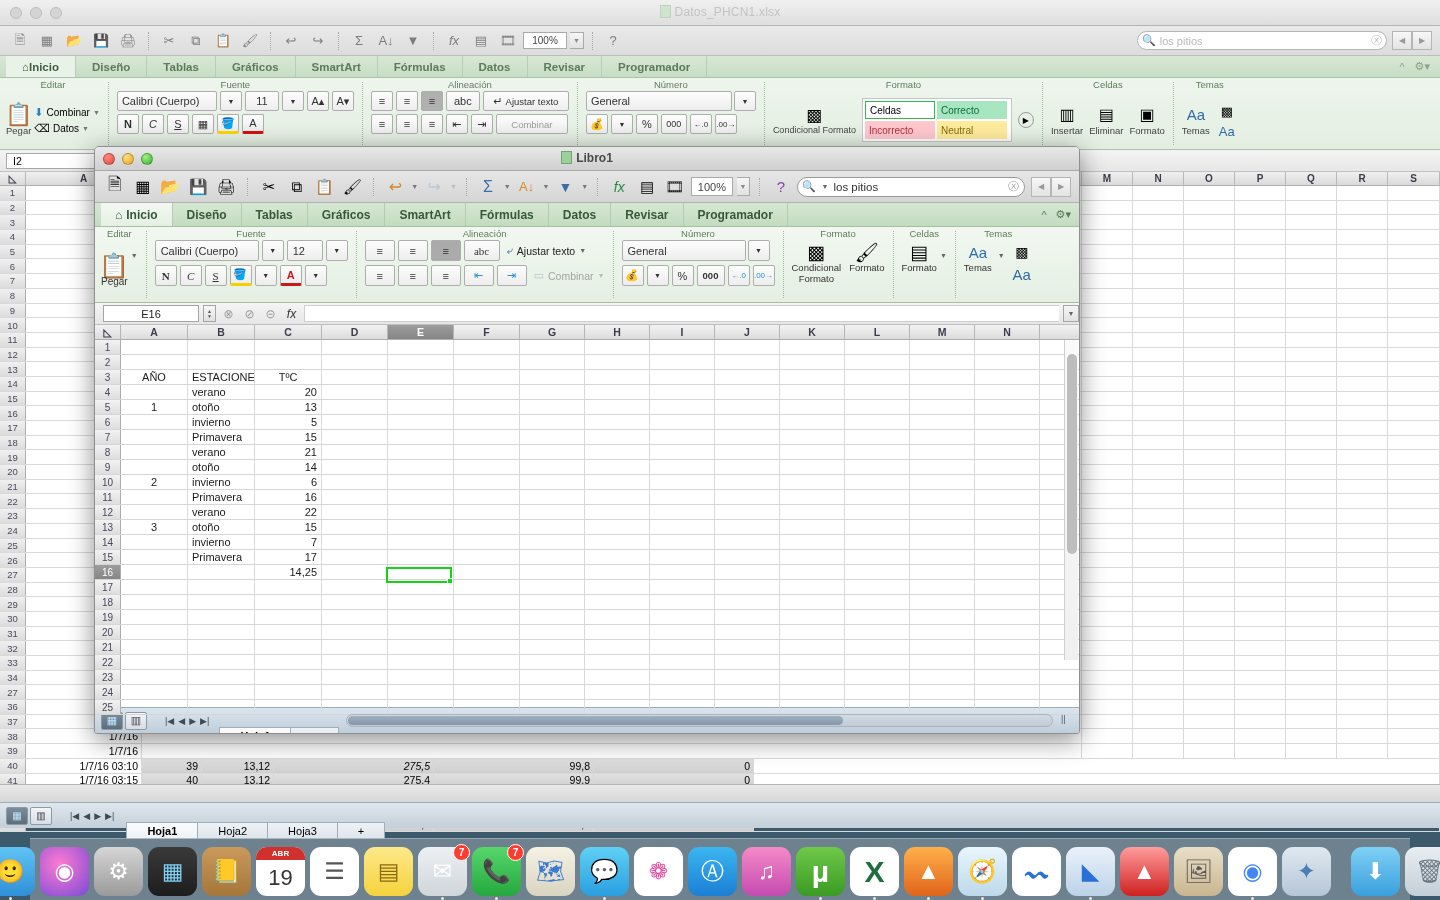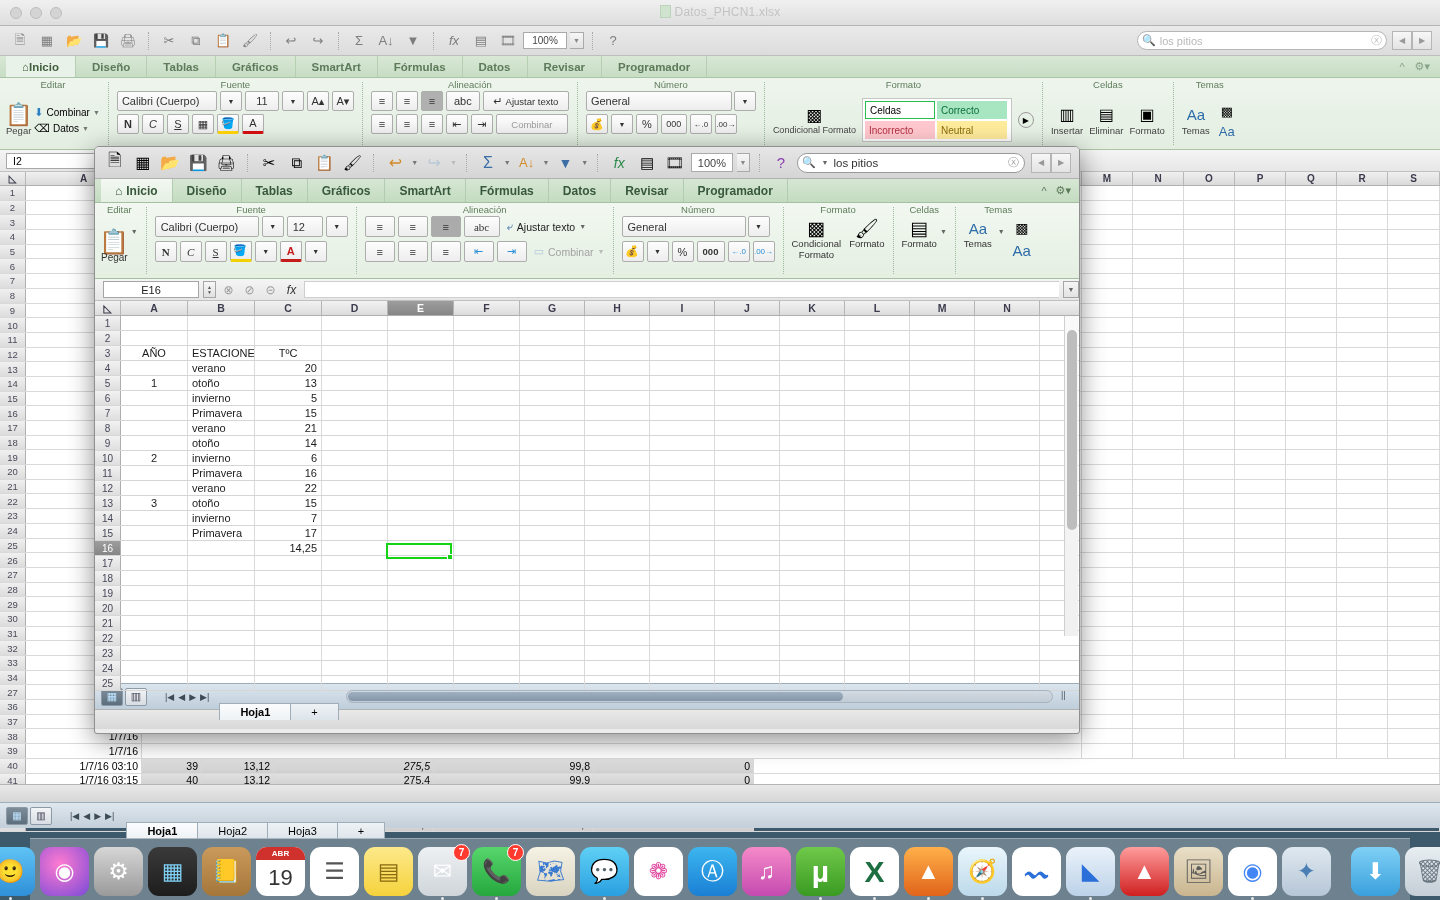--- a/index.html
+++ b/index.html
@@ -939,20 +939,30 @@
         <div class="shtab">Hoja2</div>
         <div class="shtab">Hoja3</div>
         <div class="shtab">+</div>
       </div>
     </div>
   </div>
 </div>
 
 <div class="fgwin">
 
+  <div class="fg-titlebar">
+    <div class="fg-dots">
+      <div class="fgdot r"></div>
+      <div class="fgdot y"></div>
+      <div class="fgdot g"></div>
+    </div>
+    <div class="fg-title">
+      <span class="ficon"></span><span>Libro1</span>
+    </div>
+  </div>
 
   <div class="fg-toolbar">
     <div class="ftbtn" style="font-size:17px;">🗎</div>
     <div class="ftbtn" style="font-size:16px;">▦</div>
     <div class="ftbtn" style="font-size:16px;">📂</div>
     <div class="ftbtn" style="font-size:15px;">💾</div>
     <div class="ftbtn" style="font-size:15px;">🖨</div>
     <div class="tsep"></div>
     <div class="ftbtn" style="font-size:15px;">✂</div>
     <div class="ftbtn" style="font-size:15px;">⧉</div>

